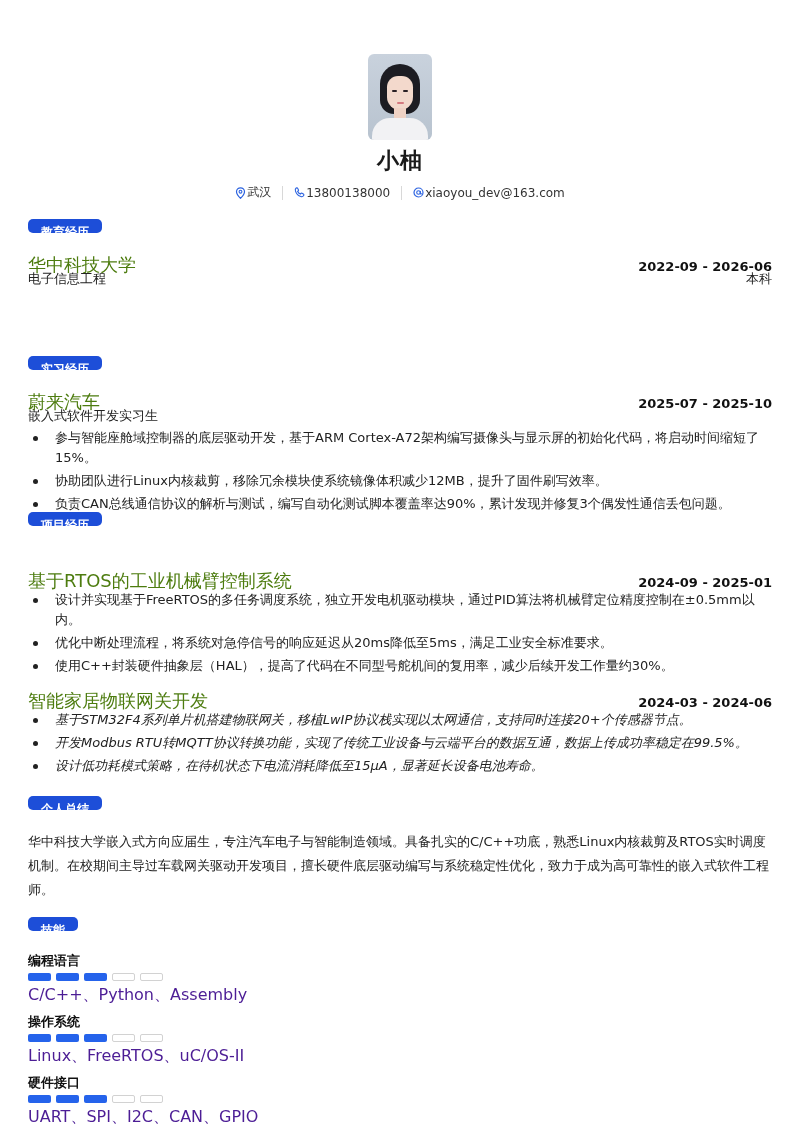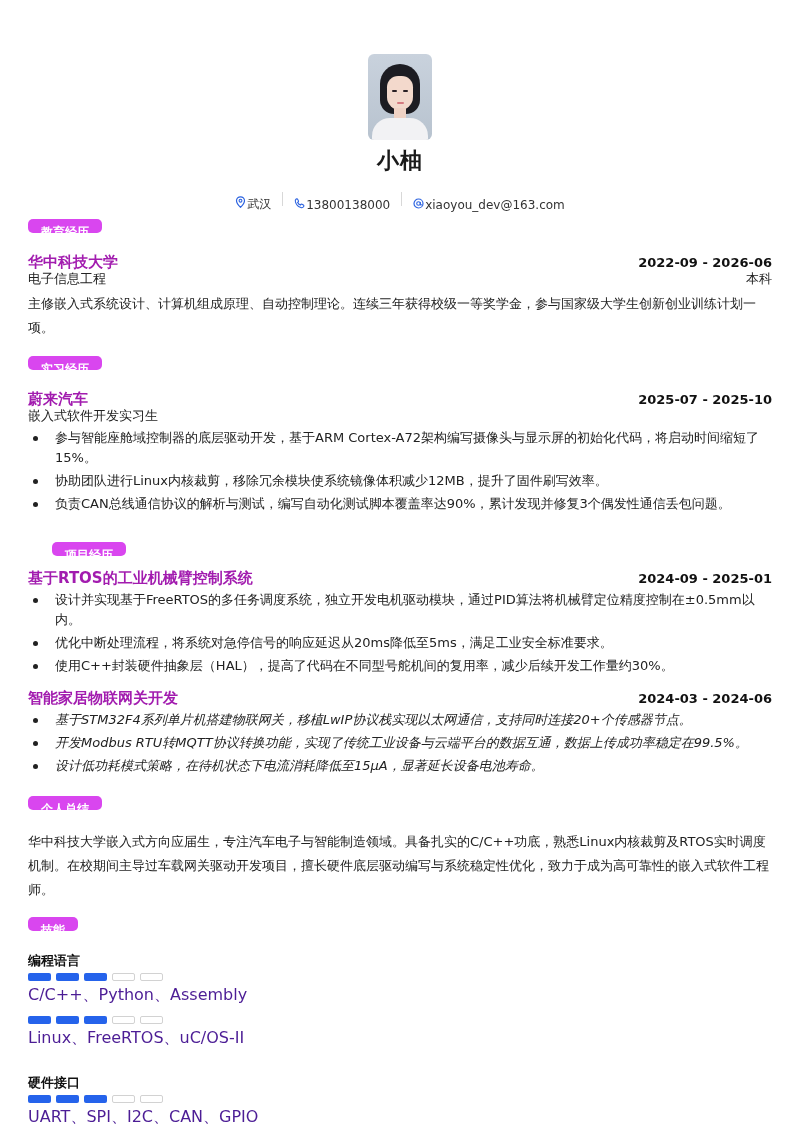--- a/index.html
+++ b/index.html
@@ -26,33 +26,33 @@
 
     .name {
       position: absolute; left: 0; top: 146px; width: 800px; text-align: center;
       font-size: 22px; font-weight: bold; color: #1a1a1a; letter-spacing: 1px;
     }
     .contacts {
       position: absolute; left: 0; top: 184px; width: 800px;
       display: flex; justify-content: center; align-items: center;
       font-size: 12px; color: #333;
     }
-    .contact-item { display: flex; align-items: flex-start; gap: 1px; margin-top: 12px; }
+    .contact-item { display: flex; align-items: center; gap: 1px; }
     .contact-icon { color: #2c63e0; font-size: 11px; display: inline-flex; align-items: center; }
     .contact-sep { width: 1px; height: 14px; background: #d8d8d8; margin: 0 11px; }
 
     
     .badge {
       position: absolute; left: 28px;
       height: 14px; padding: 0 13px; line-height: 26px;
-      background: #d946ef; color: #fff; font-size: 12px; font-weight: bold;
+      background: #1d4ed8; color: #fff; font-size: 12px; font-weight: bold;
       border-radius: 5px;
     }
     .row { position: absolute; left: 28px; width: 744px; display: flex; justify-content: space-between; align-items: baseline; }
-    .title-b { font-weight: bold; font-size: 15px; color: #a21caf; }
+    .title-b { font-weight: normal; font-size: 18px; color: #4d7c0f; }
     .date-b { font-weight: bold; font-size: 13px; color: #111; }
     .sub { font-size: 13px; color: #222; }
     .para { position: absolute; left: 28px; width: 744px; font-size: 13px; line-height: 24px; color: #222; }
     .bullets { position: absolute; left: 28px; width: 744px; list-style: none; }
     .bullets li { position: relative; padding-left: 27px; font-size: 13px; line-height: 20px; color: #222; margin-bottom: 3px; }
     .bullets li::before { content: ""; position: absolute; left: 5px; top: 8px; width: 5px; height: 5px; border-radius: 50%; background: #222; }
 
     
     .skill { position: absolute; left: 28px; width: 400px; }
     .skill-name { font-weight: bold; font-size: 13px; color: #111; height: 18px; line-height: 18px; }
@@ -111,37 +111,36 @@
 
   <div class="badge" style="top:219px;">教育经历</div>
   <div class="row" style="top:253px;">
     <span class="title-b">华中科技大学</span>
     <span class="date-b">2022-09 - 2026-06</span>
   </div>
   <div class="row" style="top:270px;">
     <span class="sub">电子信息工程</span>
     <span class="sub">本科</span>
   </div>
-  <div class="para" style="top:292px;">主修嵌入式系统设计、计算机组成原理、自动控制理论。连续三年获得校级一等奖学金，参与国家级大学生创新创业训练计划一项。</div>
 
   <div class="badge" style="top:356px;">实习经历</div>
   <div class="row" style="top:390px;">
     <span class="title-b">蔚来汽车</span>
     <span class="date-b">2025-07 - 2025-10</span>
   </div>
   <div class="row" style="top:407px;align-items:center;">
     <span class="sub">嵌入式软件开发实习生</span>
   </div>
   <ul class="bullets" style="top:428px;">
     <li>参与智能座舱域控制器的底层驱动开发，基于ARM Cortex-A72架构编写摄像头与显示屏的初始化代码，将启动时间缩短了15%。</li>
     <li>协助团队进行Linux内核裁剪，移除冗余模块使系统镜像体积减少12MB，提升了固件刷写效率。</li>
     <li>负责CAN总线通信协议的解析与测试，编写自动化测试脚本覆盖率达90%，累计发现并修复3个偶发性通信丢包问题。</li>
   </ul>
 
-  <div class="badge" style="top:542px;margin-left:24px;">项目经历</div>
+  <div class="badge" style="top:512px;">项目经历</div>
   <div class="row" style="top:569px;">
     <span class="title-b">基于RTOS的工业机械臂控制系统</span>
     <span class="date-b">2024-09 - 2025-01</span>
   </div>
   <ul class="bullets" style="top:590px;">
     <li>设计并实现基于FreeRTOS的多任务调度系统，独立开发电机驱动模块，通过PID算法将机械臂定位精度控制在±0.5mm以内。</li>
     <li>优化中断处理流程，将系统对急停信号的响应延迟从20ms降低至5ms，满足工业安全标准要求。</li>
     <li>使用C++封装硬件抽象层（HAL），提高了代码在不同型号舵机间的复用率，减少后续开发工作量约30%。</li>
   </ul>
   <div class="row" style="top:689px;gap:16px;">
@@ -165,20 +164,21 @@
       <span class="bar on"></span>
       <span class="bar on"></span>
       <span class="bar on"></span>
       <span class="bar off"></span>
       <span class="bar off"></span>
     </div>
     <div class="skill-items">C/C++、Python、Assembly</div>
   </div>
 
   <div class="skill" style="top:1013px;">
+    <div class="skill-name">操作系统</div>
     <div class="skill-bars">
       <span class="bar on"></span>
       <span class="bar on"></span>
       <span class="bar on"></span>
       <span class="bar off"></span>
       <span class="bar off"></span>
     </div>
     <div class="skill-items">Linux、FreeRTOS、uC/OS-II</div>
   </div>
 

